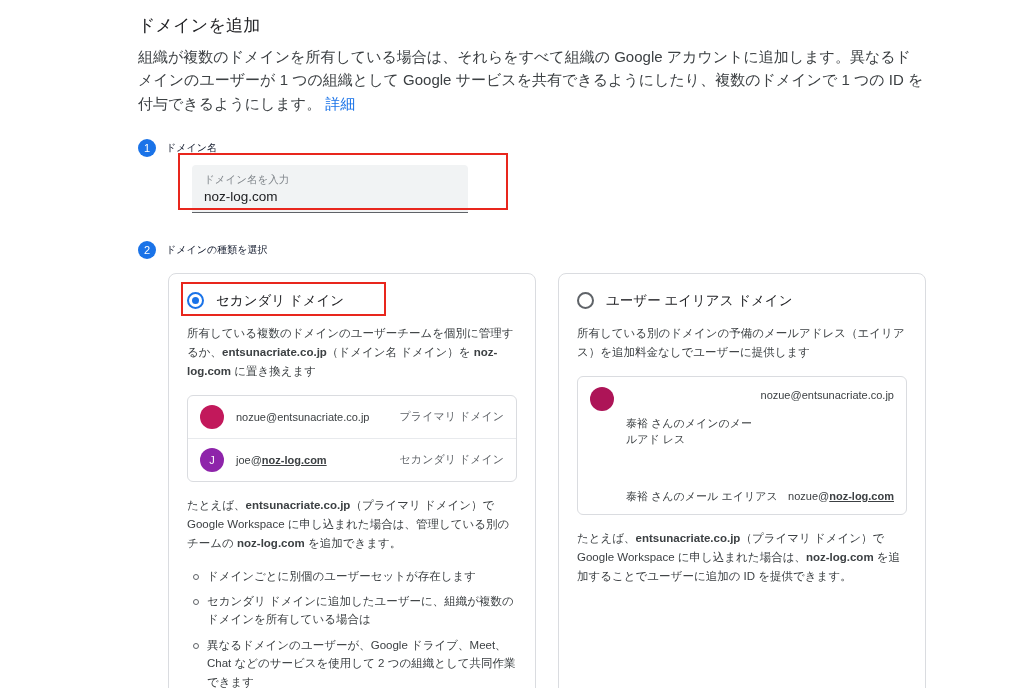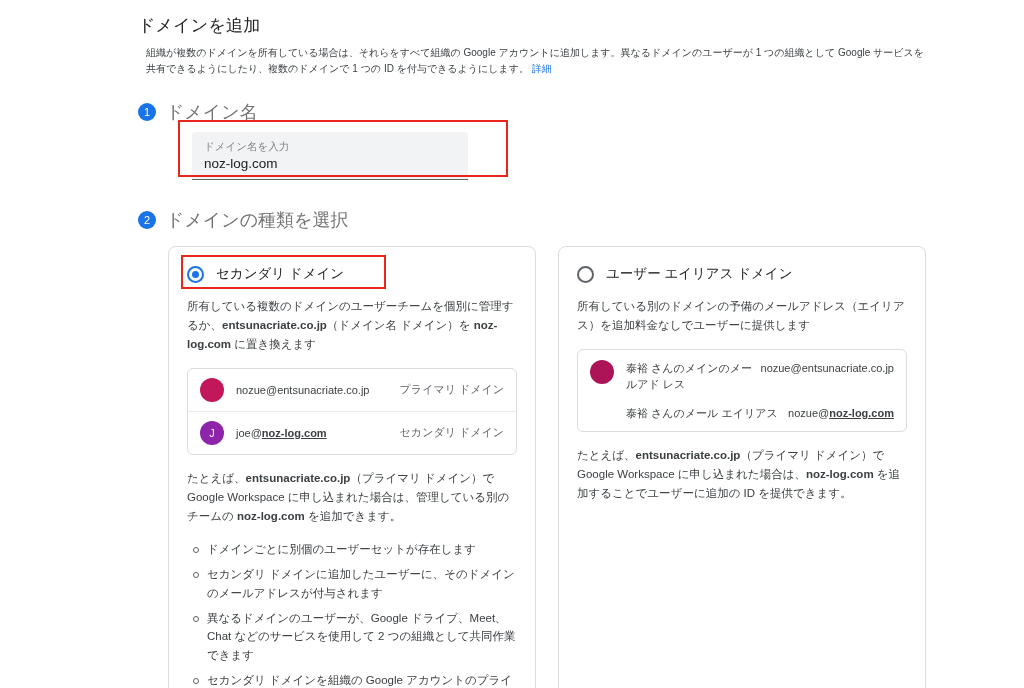--- a/index.html
+++ b/index.html
@@ -17,45 +17,45 @@
     padding: 14px 100px 0 138px;
   }
   .title {
     font-size: 17px;
     font-weight: 400;
     color: #202124;
     margin: 0 0 8px 0;
     letter-spacing: .2px;
   }
   .subtitle {
-    font-size: 10px;
+    font-size: 15px;
     line-height: 1.55;
     color: #3c4043;
     max-width: 790px;
-    margin: 0 0 24px 8px;
+    margin: 0 0 24px 0;
   }
   .link { color: #1a73e8; text-decoration: none; }
 
   .step-head {
     display: flex;
     align-items: center;
     gap: 10px;
     margin-bottom: 8px;
   }
   .step-num {
     width: 18px; height: 18px;
     border-radius: 50%;
     background: #1a73e8;
     color: #fff;
     font-size: 11px;
     line-height: 18px;
     text-align: center;
     flex: none;
   }
-  .step-label { font-size: 18px; color: #737373; }
+  .step-label { font-size: 10px; color: #0f172a; }
 
   
   .field-wrap {
     position: relative;
     margin: 6px 0 0 30px;
     width: 300px;
     padding-left: 24px;
   }
   .field-box {
     background: #f1f3f4;
@@ -167,21 +167,21 @@
     color: #3c4043;
   }
   .mail2-col { flex: 1 1 auto; }
   .mail2-line {
     display: flex;
     justify-content: space-between;
     gap: 8px;
     line-height: 1.5;
   }
   .mail2-line + .mail2-line { margin-top: 12px; align-items: flex-end; }
-  .mail2-label { flex: 1 1 auto; }
+  .mail2-label { flex: 1 1 auto; margin-top: 28px; }
   .mail2-val { color: #3c4043; white-space: nowrap; }
   .ul { text-decoration: underline; }
 
   ul.bullets {
     margin: 0;
     padding-left: 16px;
     list-style: none;
   }
   ul.bullets li {
     position: relative;
@@ -255,21 +255,21 @@
           <span class="mail-right">セカンダリ ドメイン</span>
         </div>
       </div>
 
       <p class="card-desc">
         <span>たとえば、</span><b>entsunacriate.co.jp</b><span>（プライマリ ドメイン）で Google Workspace に申し込まれた場合は、管理している別のチームの </span><b>noz-log.com</b><span> を追加できます。</span>
       </p>
 
       <ul class="bullets">
         <li>ドメインごとに別個のユーザーセットが存在します</li>
-        <li>セカンダリ ドメインに追加したユーザーに、そのドメインのメールアドレスが付与されます</li>
+        <li>セカンダリ ドメインに追加したユーザーに、組織が複数のドメインを所有している場合は</li>
         <li>異なるドメインのユーザーが、Google ドライブ、Meet、Chat などのサービスを使用して 2 つの組織として共同作業できます</li>
         <li>セカンダリ ドメインを組織の Google アカウントのプライマリ ドメインにすることができます</li>
       </ul>
     </div>
 
     <div class="card">
       <div class="card-head">
         <span class="radio"></span>
         <span class="card-title">ユーザー エイリアス ドメイン</span>
       </div>

